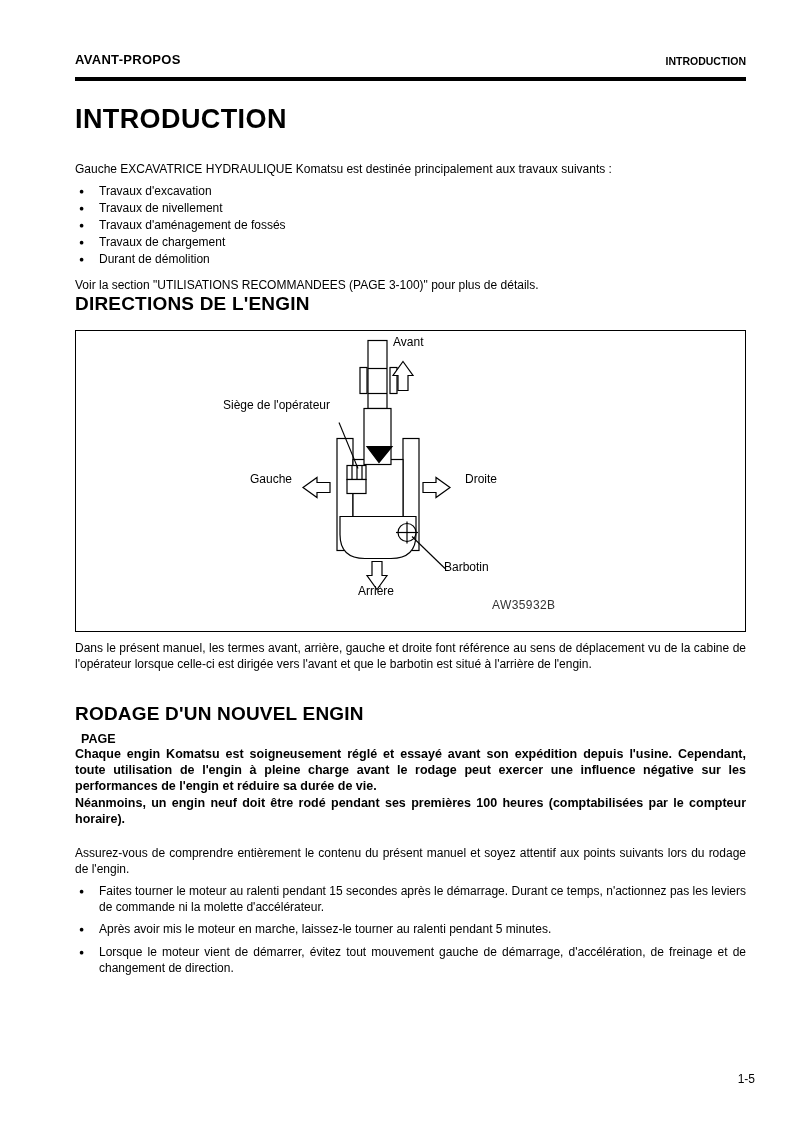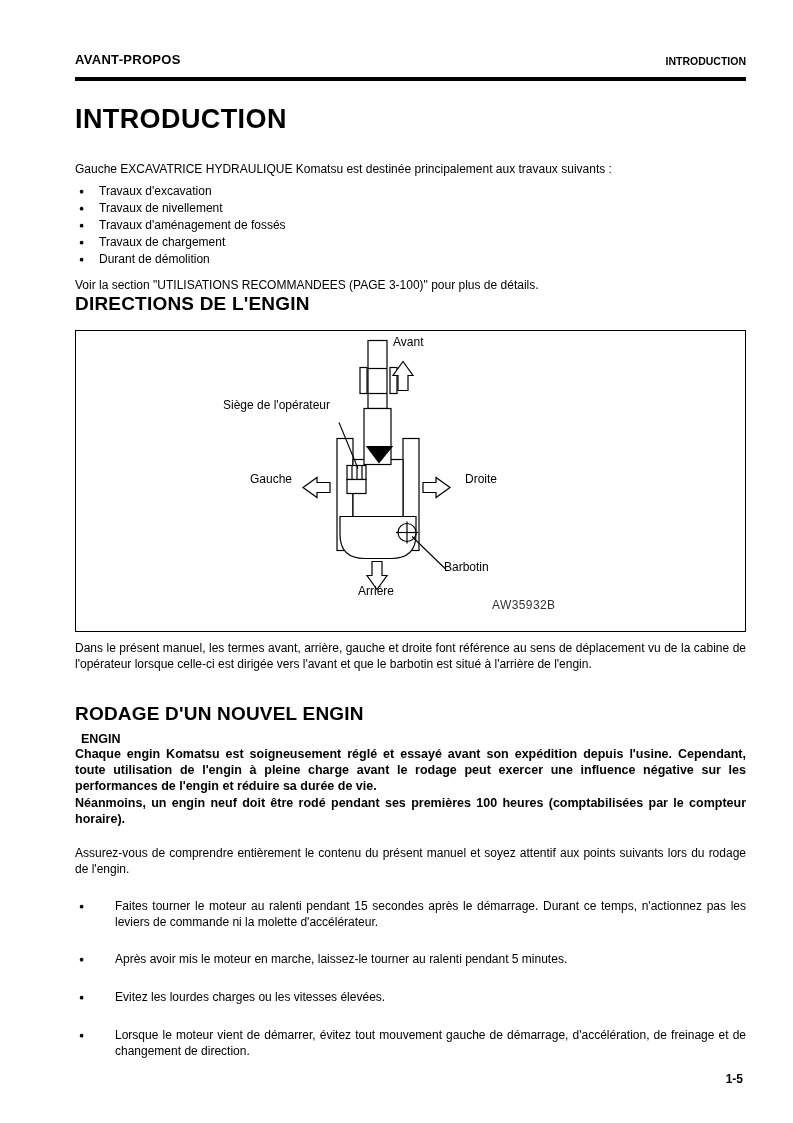--- a/index.html
+++ b/index.html
@@ -37,25 +37,25 @@
   .fig-label { position:absolute; font-size:12px; white-space:nowrap; }
   .fig-code { position:absolute; font-size:12px; color:#333; letter-spacing:0.4px; }
 
   .caption { margin-top:8px; }
 
   .rodage-title { margin-top:31px; }
   .note-label { margin-top:7px; padding-left:6px; font-size:12.5px; font-weight:bold; }
   .note-para { font-size:12.5px; font-weight:bold; line-height:16.2px; text-align:justify; }
   .assure { margin-top:18px; }
   .bullet-list.rodage { margin-top:2px; }
-  .bullet-list.rodage .bullet-item { margin-top:21px;gap:16px; }
+  .bullet-list.rodage .bullet-item { margin-top:6px; }
 
   .watermark { position:absolute; left:379px; top:272px; font-size:23px; font-weight:bold;
     color:#8B8000; white-space:nowrap; }
-  .footer-page { position:absolute; right:50px; top:1072px; font-size:12px; font-weight:bold; }
+  .footer-page { position:absolute; right:38px; top:1072px; font-size:12px; font-weight:normal; }
 </style>
 </head>
 <body>
 
 <div class="page">
   <div class="content">
 
     <div class="header-row">
       <span class="header-left">AVANT-PROPOS</span>
       <span class="header-right">INTRODUCTION</span>
@@ -143,41 +143,37 @@
       <span class="fig-label" style="left:389px;top:141px;">Droite</span>
       <span class="fig-label" style="left:368px;top:229px;">Barbotin</span>
       <span class="fig-label" style="left:282px;top:253px;">Arrière</span>
       <span class="fig-code" style="left:416px;top:267px;">AW35932B</span>
     </div>
 
     <p class="para caption">Dans le présent manuel, les termes avant, arrière, gauche et droite font référence au sens de déplacement vu de la cabine de l'opérateur lorsque celle-ci est dirigée vers l'avant et que le barbotin est situé à l'arrière de l'engin.</p>
 
     <h2 class="section-title rodage-title">RODAGE D'UN NOUVEL ENGIN</h2>
 
-    <p class="note-label">ENGIN</p>
+    <p class="note-label">PAGE</p>
     <p class="note-para">Chaque engin Komatsu est soigneusement réglé et essayé avant son expédition depuis l'usine. Cependant, toute utilisation de l'engin à pleine charge avant le rodage peut exercer une influence négative sur les performances de l'engin et réduire sa durée de vie.</p>
     <p class="note-para">Néanmoins, un engin neuf doit être rodé pendant ses premières 100 heures (comptabilisées par le compteur horaire).</p>
 
     <p class="para assure">Assurez-vous de comprendre entièrement le contenu du présent manuel et soyez attentif aux points suivants lors du rodage de l'engin.</p>
 
     <ul class="bullet-list rodage">
       <li class="bullet-item">
         <span class="dot"></span>
         <span class="bullet-text">Faites tourner le moteur au ralenti pendant 15 secondes après le démarrage. Durant ce temps, n'actionnez pas les leviers de commande ni la molette d'accélérateur.</span>
       </li>
       <li class="bullet-item">
         <span class="dot"></span>
         <span class="bullet-text">Après avoir mis le moteur en marche, laissez-le tourner au ralenti pendant 5 minutes.</span>
       </li>
       <li class="bullet-item">
         <span class="dot"></span>
-        <span class="bullet-text">Evitez les lourdes charges ou les vitesses élevées.</span>
-      </li>
-      <li class="bullet-item">
-        <span class="dot"></span>
         <span class="bullet-text">Lorsque le moteur vient de démarrer, évitez tout mouvement gauche de démarrage, d'accélération, de freinage et de changement de direction.</span>
       </li>
     </ul>
 
   </div>
 
   <div class="footer-page">1-5</div>
 </div>
 
 </body></html>

